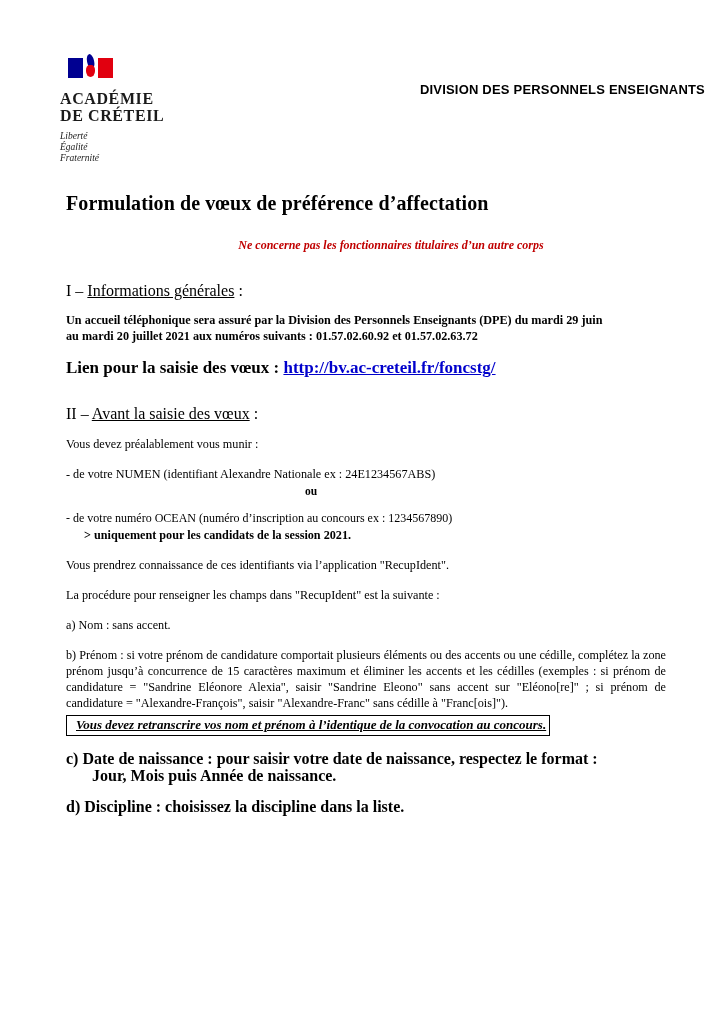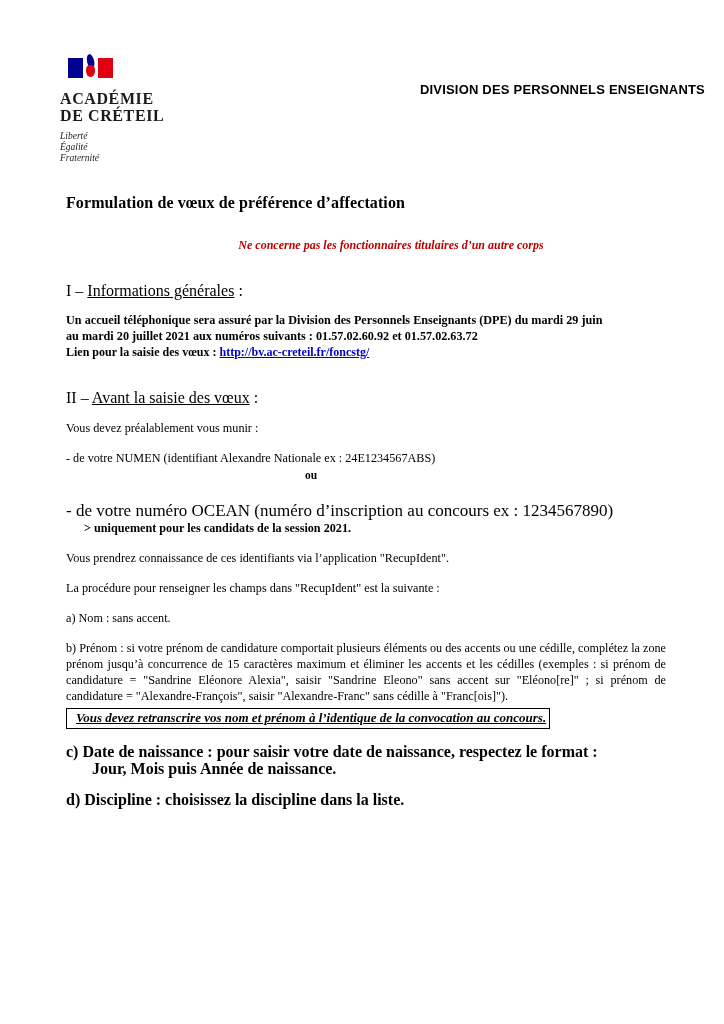--- a/index.html
+++ b/index.html
@@ -111,21 +111,21 @@
     position: absolute;
     left: 66px;
     top: 195px;
     width: 600px;
     font-size: 12.6px;
     line-height: 16px;
   }
   .doc-title {
     font-family: "Liberation Serif", serif;
     font-weight: bold;
-    font-size: 16px;
+    font-size: 20px;
     margin: 0 0 0 0;
     letter-spacing: 0.1px;
   }
   .subtitle-red {
     margin-top: 26px;
     text-align: center;
     color: #c00000;
     font-style: italic;
     font-weight: bold;
     font-size: 12px;
@@ -139,37 +139,38 @@
   .section-head .u {
     text-decoration: underline;
   }
   .para {
     margin-top: 13px;
     font-weight: bold;
     font-size: 12.2px;
     line-height: 16px;
   }
   .link-line {
-    font-weight: bold;
-    font-size: 12px;
+    margin-top: 16px;
+    font-weight: bold;
+    font-size: 17px;
   }
   .link {
     color: #0000cc;
     text-decoration: underline;
   }
   .sec2 {
   }
   .p-normal {
     margin-top: 14px;
     font-size: 12.2px;
     line-height: 16px;
   }
   .p-tight {
-    margin-top: 20px;
-    font-size: 17px;
+    margin-top: 11px;
+    font-size: 12px;
     line-height: 16px;
   }
   .center-ou {
     text-align: center;
     font-weight: bold;
     font-size: 11.5px;
     margin-top: 1px;
     padding-right: 110px;
   }
   .indent-note {

